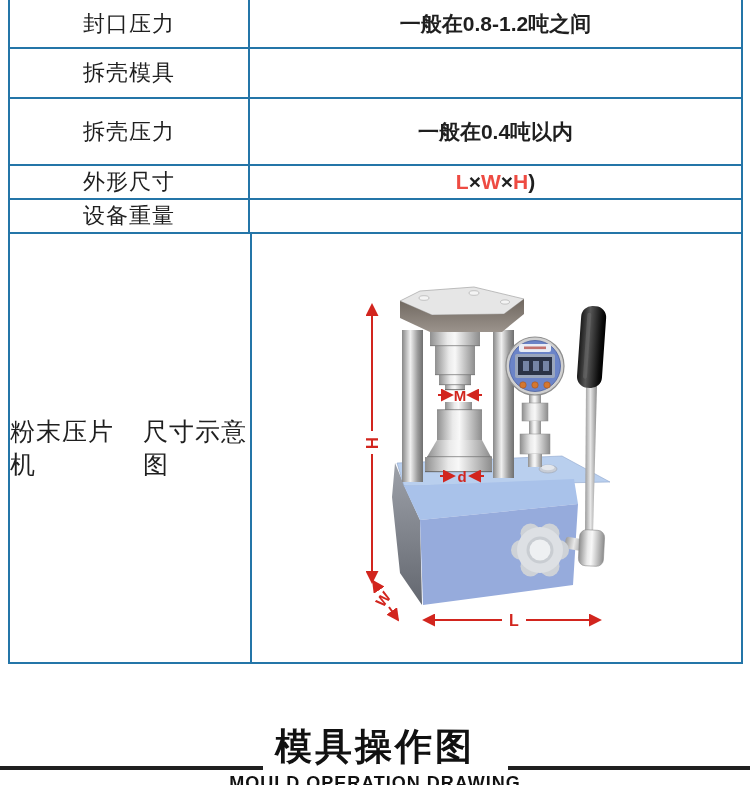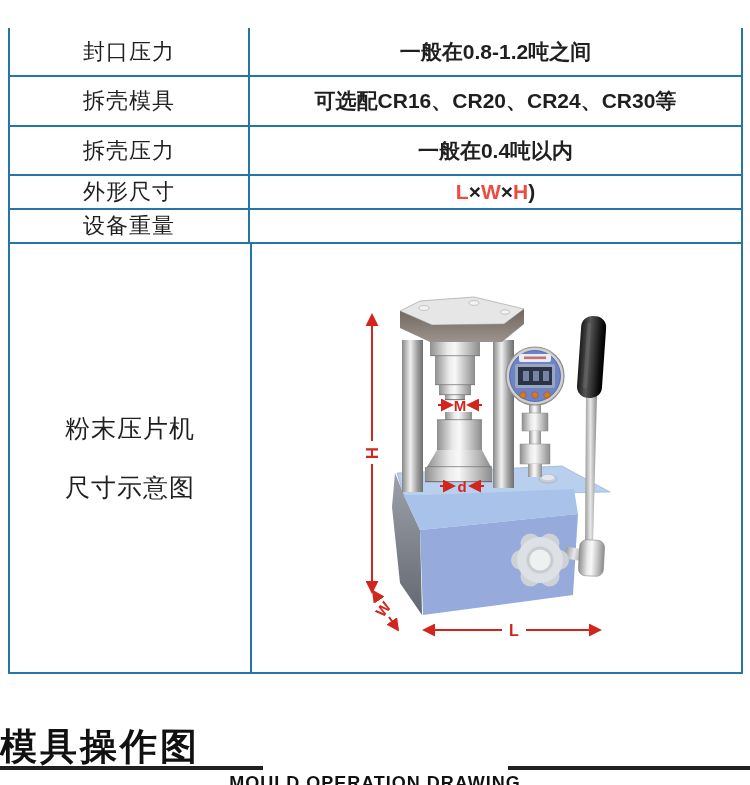--- a/index.html
+++ b/index.html
@@ -8,39 +8,39 @@
     --redtext:#ee4b42;
     --ink:#1f1f1f;
   }
   html,body{margin:0;padding:0;background:#fff;}
   .page{position:relative;width:750px;height:785px;background:#ffffff;overflow:hidden;
         font-family:"Liberation Sans","DejaVu Sans",sans-serif;color:var(--ink);}
 
   
   .spec-table{position:absolute;left:8px;top:0;width:735px;box-sizing:border-box;
               border-left:2px solid var(--tb);border-right:2px solid var(--tb);
-              border-bottom:2px solid var(--tb);margin-top:28px;}
+              border-bottom:2px solid var(--tb);}
   .s-row{display:flex;box-sizing:border-box;border-bottom:2px solid var(--tb);}
-  .h49{height:49px}.h50{height:50px}.h52{height:49px}.h51{height:34px}
+  .h49{height:49px}.h50{height:50px}.h52{height:67px}.h51{height:34px}
   .cell{display:flex;align-items:center;justify-content:center;box-sizing:border-box;}
   .lab{width:240px;border-right:2px solid var(--tb);font-size:22px;letter-spacing:1px;font-weight:500;}
   .val{flex:1;font-size:21px;font-weight:700;}
   .red{color:var(--redtext);}
   .d-row{display:flex;box-sizing:border-box;height:428px;}
-  .d-lab{width:240px;border-right:2px solid var(--tb);display:flex;flex-direction:column;
+  .d-lab{width:240px;border-right:2px solid var(--tb);display:flex;flex-direction:row;
          align-items:center;justify-content:center;gap:26px;font-size:25px;letter-spacing:1px;font-weight:500;}
   .d-fig{flex:1;position:relative;}
   .d-fig svg{position:absolute;left:0;top:0;width:100%;height:100%;}
 
   
   .dim{fill:var(--red);font-weight:700;font-family:"Liberation Sans","DejaVu Sans",sans-serif;}
 
   
   .footer{position:absolute;left:0;top:681px;width:750px;height:104px;}
-  .f-title{position:absolute;top:41px;left:0;width:100%;
+  .f-title{position:absolute;top:41px;left:0;width:100%;text-align:center;
            font-size:37px;font-weight:700;letter-spacing:3px;color:#111;}
   .f-line{position:absolute;top:85px;height:4px;background:#202020;}
   .f-line.l{left:0;width:263px;}
   .f-line.r{left:508px;width:242px;}
   .f-sub{position:absolute;top:92px;left:0;width:100%;text-align:center;
          font-size:18px;font-weight:700;letter-spacing:1px;color:#111;}
 </style>
 </head>
 <body>
 
@@ -48,21 +48,20 @@
 
   <div class="spec-table">
 
     <div class="s-row h49">
       <div class="cell lab">封口压力</div>
       <div class="cell val">一般在0.8-1.2吨之间</div>
     </div>
 
     <div class="s-row h50">
       <div class="cell lab">拆壳模具</div>
-      <div class="cell val">可选配CR16、CR20、CR24、CR30等</div>
     </div>
 
     <div class="s-row h52">
       <div class="cell lab">拆壳压力</div>
       <div class="cell val">一般在0.4吨以内</div>
     </div>
 
     <div class="s-row h51">
       <div class="cell lab">外形尺寸</div>
       <div class="cell val">

